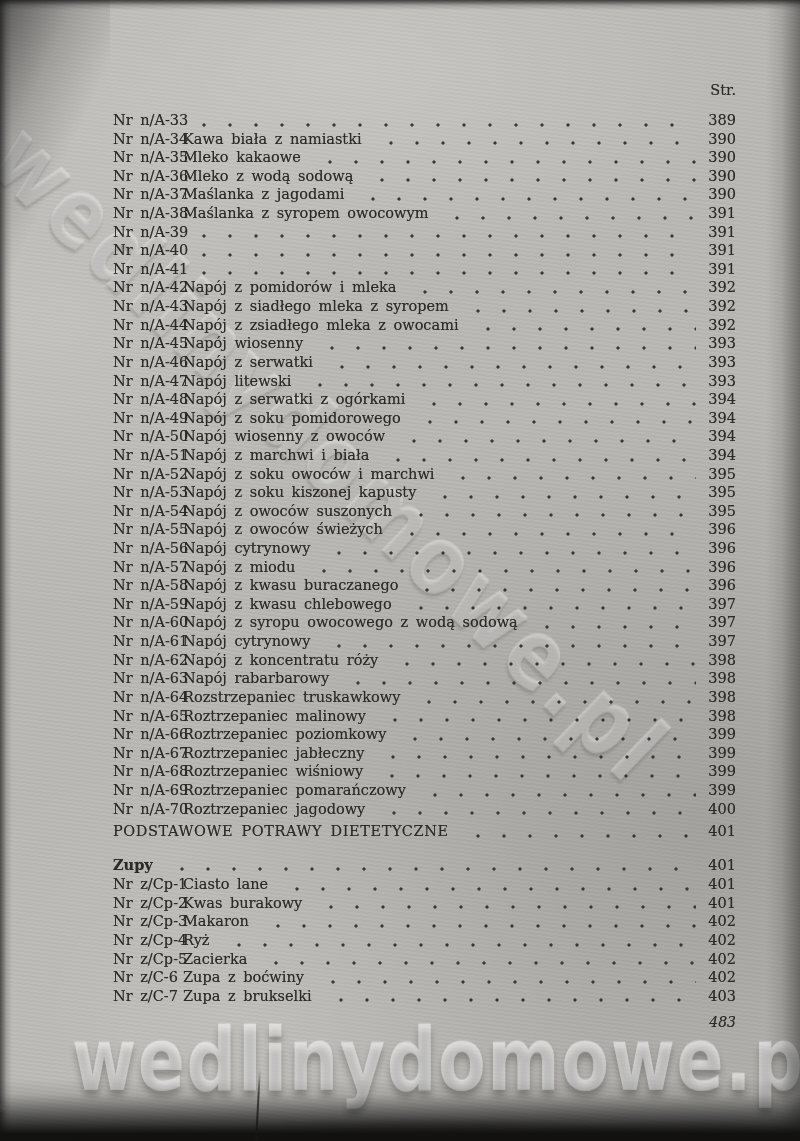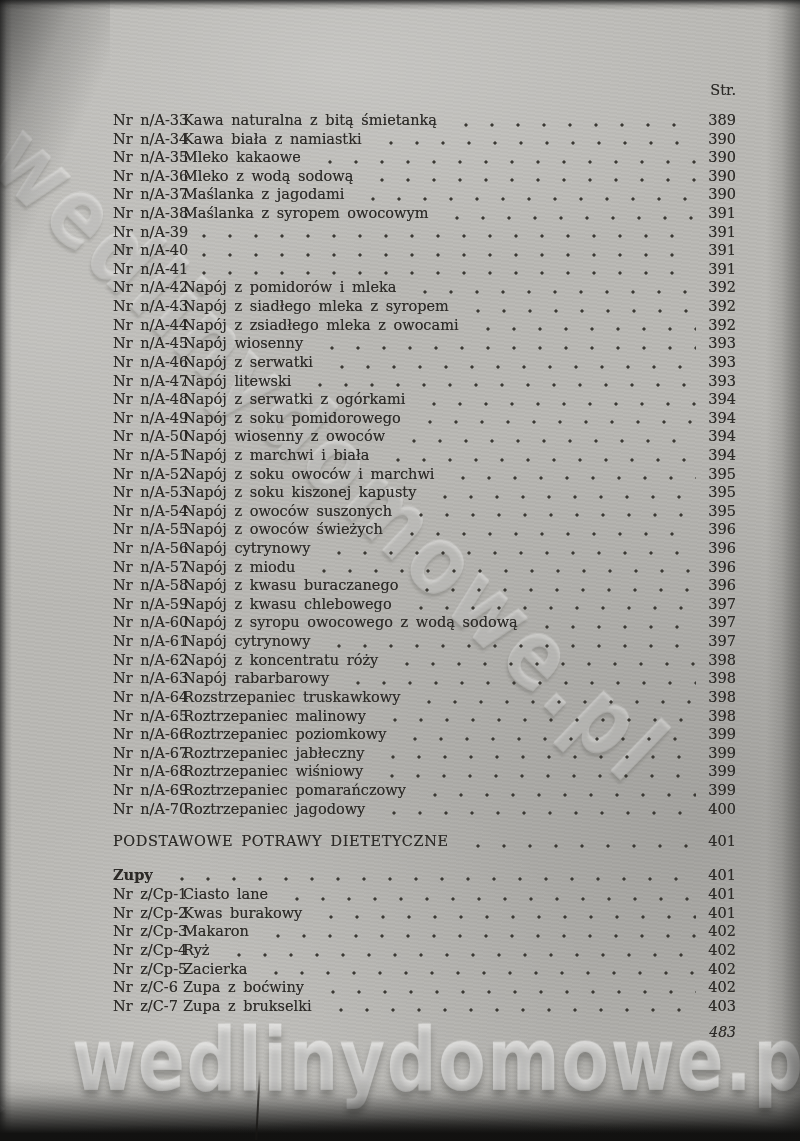--- a/index.html
+++ b/index.html
@@ -55,21 +55,21 @@
   }
   .code{flex:none;width:70px;}
   .title{flex:none;padding-right:8px;}
   .dots{
     flex:1 1 auto;align-self:stretch;min-width:18px;
     background-image:radial-gradient(circle, #3a3833 1.3px, rgba(0,0,0,0) 1.9px);
     background-size:26px 6px;background-repeat:repeat-x;
     background-position:left 8px bottom 3px;
   }
   .pg{flex:none;width:40px;text-align:right;}
-  .heading{margin-top:14px;height:19px;}
+  .heading{margin-top:4px;height:19px;}
   .heading .title{letter-spacing:0.6px;}
   .subheading{margin-top:14px;height:19px;justify-content:flex-end;}
   .subheading .title{font-weight:bold;}
   .entries-b{margin-top:1px;}
   .footer-row{margin-top:8px;text-align:right;font-size:14px;font-style:italic;}
   
   .edge{position:absolute;z-index:3;pointer-events:none;}
   .edge-top{left:0;top:0;right:0;height:10px;
     background:linear-gradient(to bottom, rgba(20,20,20,0.75), rgba(20,20,20,0.18) 55%, transparent);}
   .corner-tl{left:0;top:0;width:110px;height:280px;
@@ -97,21 +97,20 @@
   <div class="wm wm-bottom">wedlinydomowe.pl</div>
   <div class="wm wm-corner">w</div>
 
   <div class="content">
     <div class="str-row">Str.</div>
 
     <div id="toc">
         <div class="entries">
           <div class="row">
     <span class="code">Nr n/A-33</span>
-    <span class="title">Kawa naturalna z bitą śmietanką</span>
     <span class="dots"></span>
     <span class="pg">389</span>
   </div>
           <div class="row">
     <span class="code">Nr n/A-34</span>
     <span class="title">Kawa biała z namiastki</span>
     <span class="dots"></span>
     <span class="pg">390</span>
   </div>
           <div class="row">

